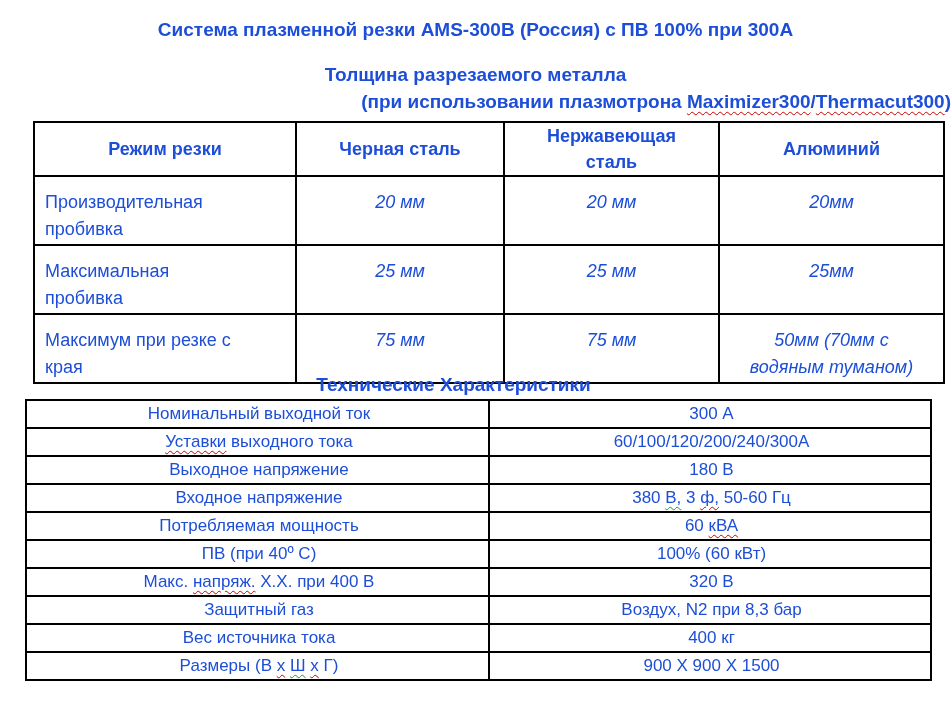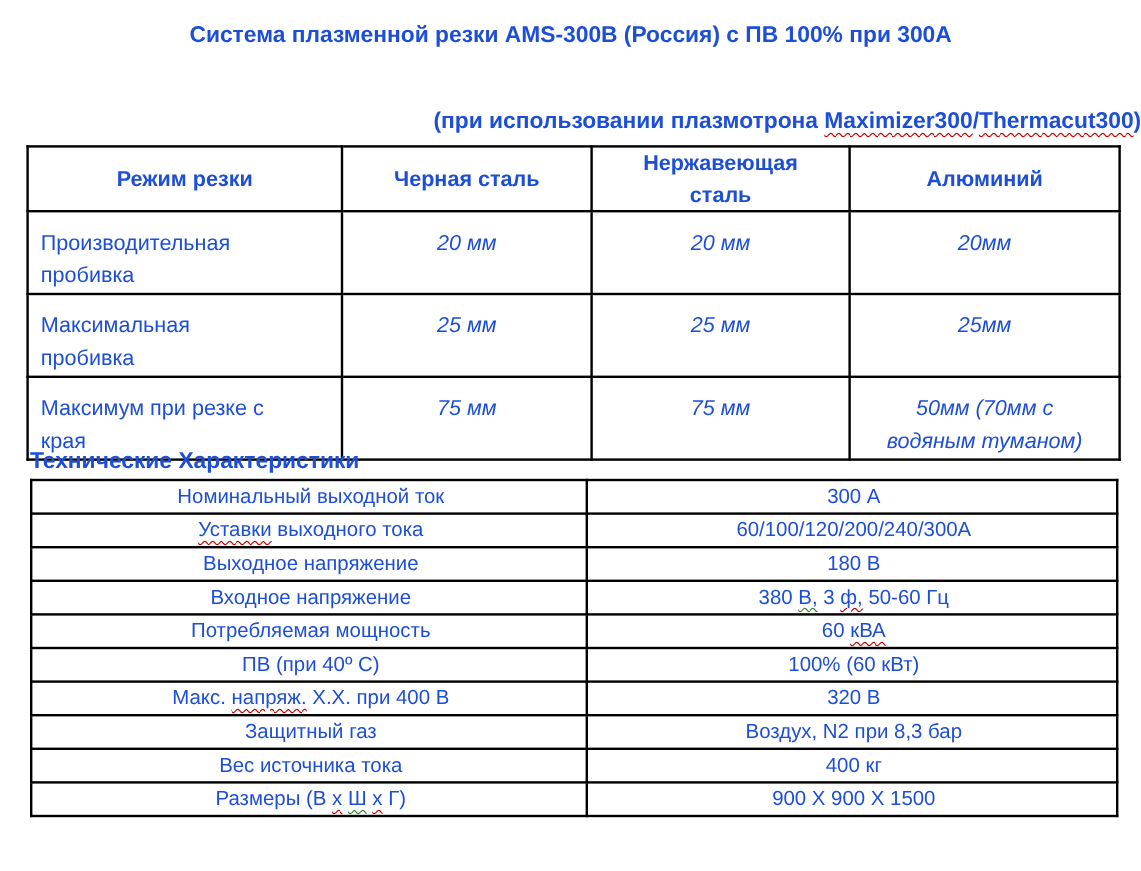--- a/index.html
+++ b/index.html
@@ -33,21 +33,21 @@
     font-size: 19px;
     font-weight: bold;
   }
   table {
     border-collapse: collapse;
     table-layout: fixed;
   }
   th, td { border: 2px solid #000000; }
   .t1 {
     position: absolute;
-    top: 121px; left: 22px;
+    top: 121px; left: 33px;
     width: 910px;
   }
   .t1 th {
     height: 51px;
     font-size: 18px;
     font-weight: bold;
     text-align: center;
     vertical-align: middle;
     white-space: pre-line;
     line-height: 26px;
@@ -59,20 +59,21 @@
     line-height: 27px;
     vertical-align: top;
     white-space: pre-line;
     padding-top: 12px;
   }
   .t1 td.c-mode { text-align: left; padding-left: 10px; padding-right: 8px; }
   .t1 td.c-num  { text-align: center; padding-left: 4px; padding-right: 4px; font-style: italic; }
   .t2-title {
     position: absolute;
     top: 374px; left: 25px; width: 905px;
+    text-align: center;
     padding-right: 48px;
     box-sizing: border-box;
     font-size: 19px;
     font-weight: bold;
   }
   .t2 {
     position: absolute;
     top: 399px; left: 25px;
     width: 905px;
   }
@@ -91,20 +92,21 @@
     text-underline-offset: 3px;
   }
 </style>
 </head>
 <body>
 
 <div class="page">
 
   <div class="doc-title">Система плазменной резки AMS-300B (Россия) с ПВ 100% при 300А</div>
 
+  <div class="t1-title">Толщина разрезаемого металла</div>
 
   <div class="t1-subtitle"><span>(при использовании плазмотрона </span><span class="sq" style="text-decoration-color: rgb(204, 0, 0);">Maximizer300</span><span>/</span><span class="sq" style="text-decoration-color: rgb(204, 0, 0);">Thermacut300</span><span>)</span></div>
 
   <table class="t1">
     <colgroup>
       <col style="width:262px">
         <col style="width:208px">
         <col style="width:215px">
         <col style="width:225px">
     </colgroup>

